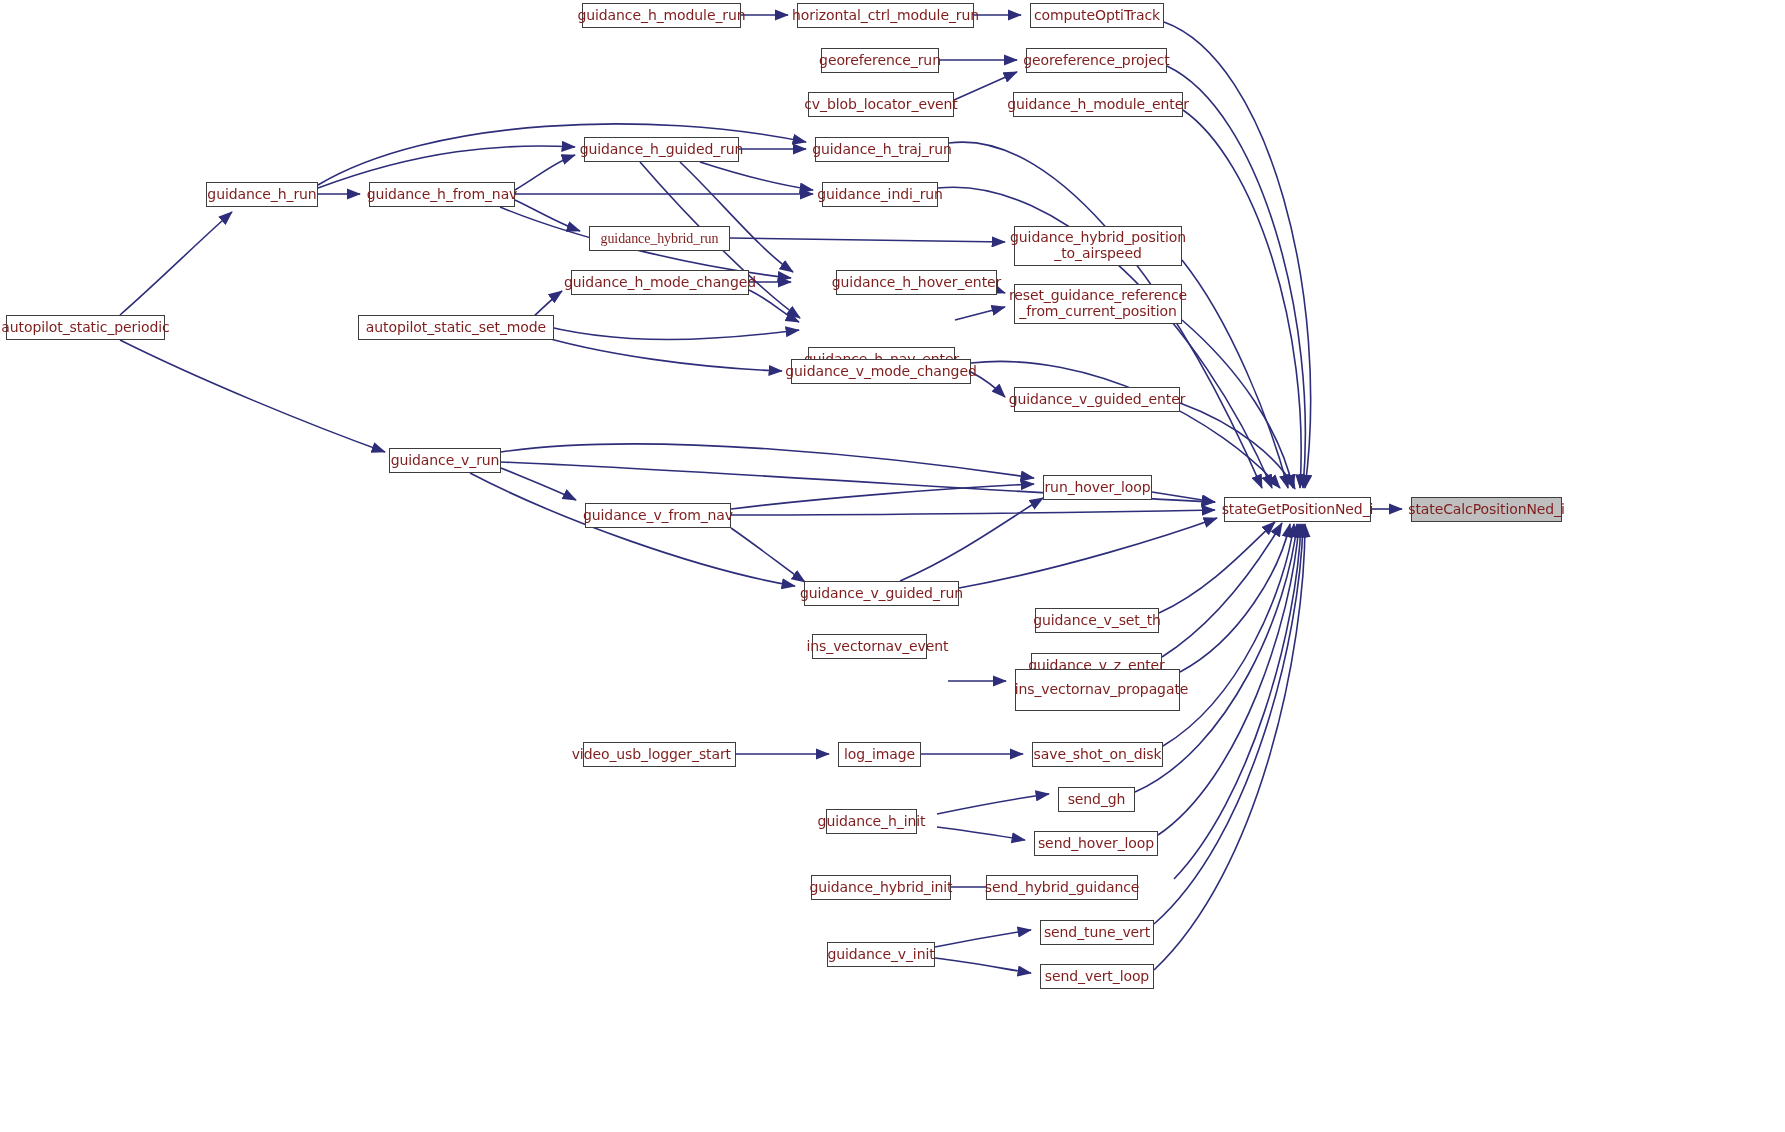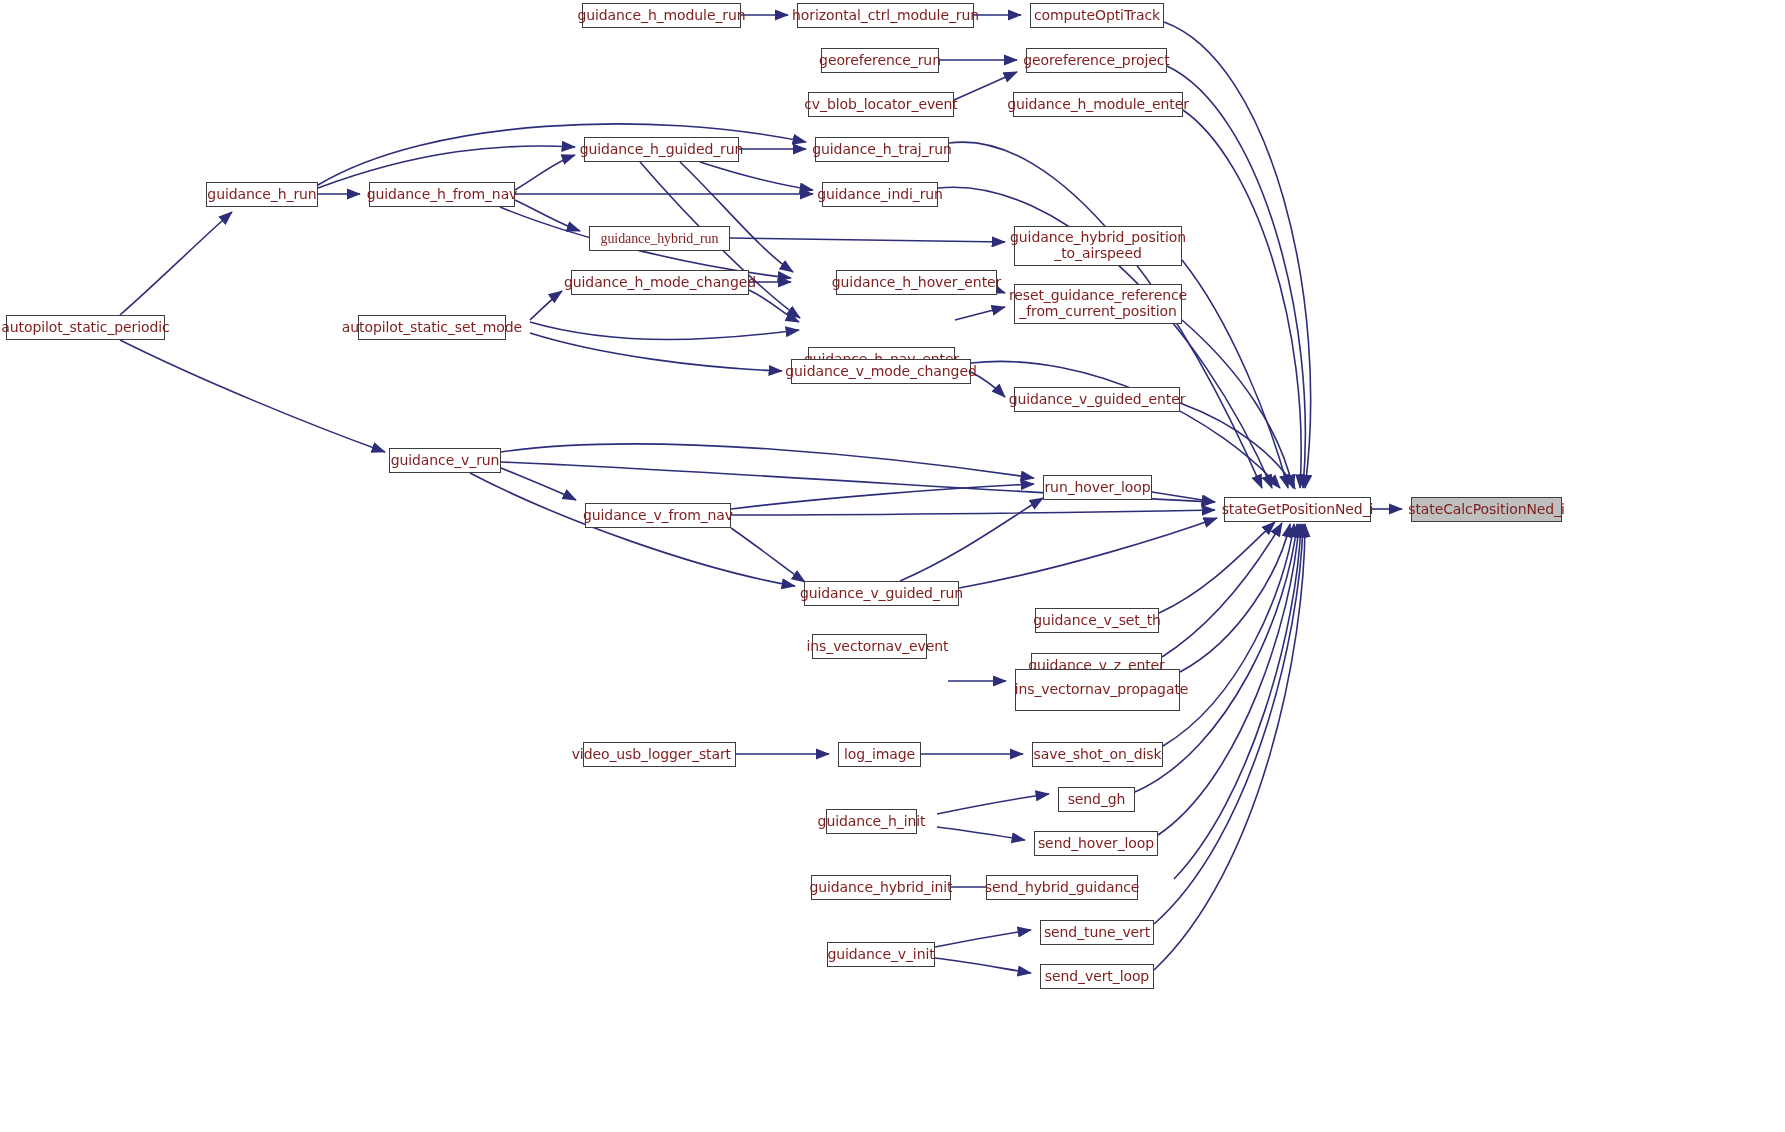--- a/index.html
+++ b/index.html
@@ -139,21 +139,21 @@
       <div class="node" style="left: 369px; top: 182px; width: 146px; height: 25px; background: rgb(255, 255, 255); border-color: rgb(61, 61, 61);"><span class="node-label">guidance_h_from_nav</span></div>
       <div class="node" style="left: 822px; top: 182px; width: 116px; height: 25px; background: rgb(255, 255, 255); border-color: rgb(61, 61, 61);"><span class="node-label">guidance_indi_run</span></div>
       <div class="node" style="left: 589px; top: 226px; width: 141px; height: 25px; background: rgb(255, 255, 255); border-color: rgb(61, 61, 61); font-family: Liberation Serif, serif;"><span class="node-label">guidance_hybrid_run</span></div>
       <div class="node" style="left: 1014px; top: 226px; width: 168px; height: 40px; background: rgb(255, 255, 255); border-color: rgb(61, 61, 61);"><span class="node-label">guidance_hybrid_position
 _to_airspeed</span></div>
       <div class="node" style="left: 571px; top: 270px; width: 178px; height: 25px; background: rgb(255, 255, 255); border-color: rgb(61, 61, 61);"><span class="node-label">guidance_h_mode_changed</span></div>
       <div class="node" style="left: 800px; top: 270px; width: 161px; height: 25px; background: rgb(255, 255, 255); border-color: rgb(61, 61, 61); margin-left: 36px;"><span class="node-label">guidance_h_hover_enter</span></div>
       <div class="node" style="left: 1014px; top: 284px; width: 168px; height: 40px; background: rgb(255, 255, 255); border-color: rgb(61, 61, 61);"><span class="node-label">reset_guidance_reference
 _from_current_position</span></div>
       <div class="node" style="left: 6px; top: 315px; width: 159px; height: 25px; background: rgb(255, 255, 255); border-color: rgb(61, 61, 61);"><span class="node-label">autopilot_static_periodic</span></div>
-      <div class="node" style="left: 358px; top: 315px; width: 148px; height: 25px; background: rgb(255, 255, 255); border-color: rgb(61, 61, 61);"><span class="node-label">autopilot_static_set_mode</span></div>
+      <div class="node" style="left: 358px; top: 315px; width: 196px; height: 25px; background: rgb(255, 255, 255); border-color: rgb(61, 61, 61);"><span class="node-label">autopilot_static_set_mode</span></div>
       <div class="node" style="left: 808px; top: 315px; width: 147px; height: 25px; background: rgb(255, 255, 255); border-color: rgb(61, 61, 61); margin-top: 32px;"><span class="node-label">guidance_h_nav_enter</span></div>
       <div class="node" style="left: 791px; top: 359px; width: 180px; height: 25px; background: rgb(255, 255, 255); border-color: rgb(61, 61, 61);"><span class="node-label">guidance_v_mode_changed</span></div>
       <div class="node" style="left: 1014px; top: 387px; width: 166px; height: 25px; background: rgb(255, 255, 255); border-color: rgb(61, 61, 61);"><span class="node-label">guidance_v_guided_enter</span></div>
       <div class="node" style="left: 389px; top: 448px; width: 112px; height: 25px; background: rgb(255, 255, 255); border-color: rgb(61, 61, 61);"><span class="node-label">guidance_v_run</span></div>
       <div class="node" style="left: 1043px; top: 475px; width: 109px; height: 25px; background: rgb(255, 255, 255); border-color: rgb(61, 61, 61);"><span class="node-label">run_hover_loop</span></div>
       <div class="node" style="left: 1224px; top: 497px; width: 147px; height: 25px; background: rgb(255, 255, 255); border-color: rgb(61, 61, 61);"><span class="node-label">stateGetPositionNed_i</span></div>
       <div class="node highlight" style="left: 1411px; top: 497px; width: 151px; height: 25px; background: rgb(191, 191, 191); border-color: rgb(61, 61, 61);"><span class="node-label">stateCalcPositionNed_i</span></div>
       <div class="node" style="left: 585px; top: 503px; width: 146px; height: 25px; background: rgb(255, 255, 255); border-color: rgb(61, 61, 61);"><span class="node-label">guidance_v_from_nav</span></div>
       <div class="node" style="left: 804px; top: 581px; width: 155px; height: 25px; background: rgb(255, 255, 255); border-color: rgb(61, 61, 61);"><span class="node-label">guidance_v_guided_run</span></div>
       <div class="node" style="left: 1035px; top: 608px; width: 124px; height: 25px; background: rgb(255, 255, 255); border-color: rgb(61, 61, 61);"><span class="node-label">guidance_v_set_th</span></div>

